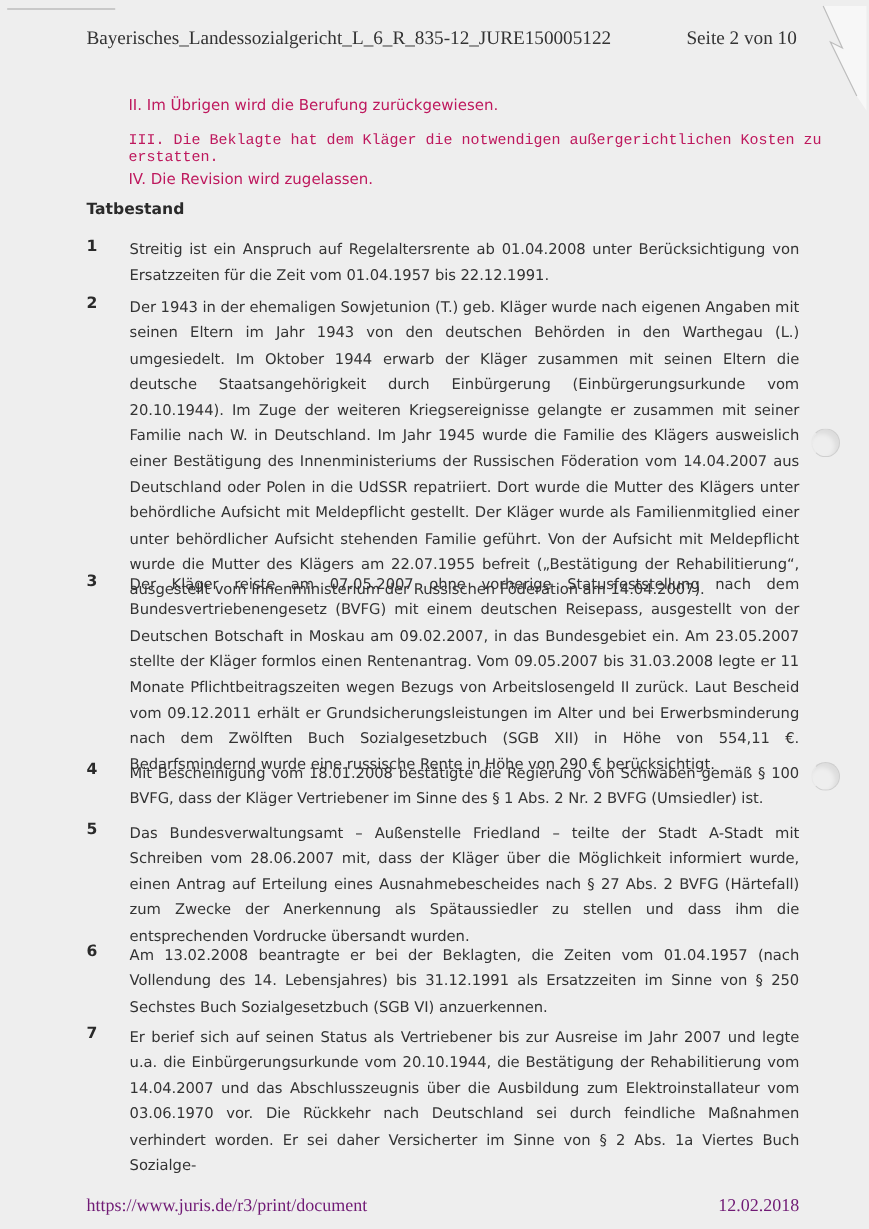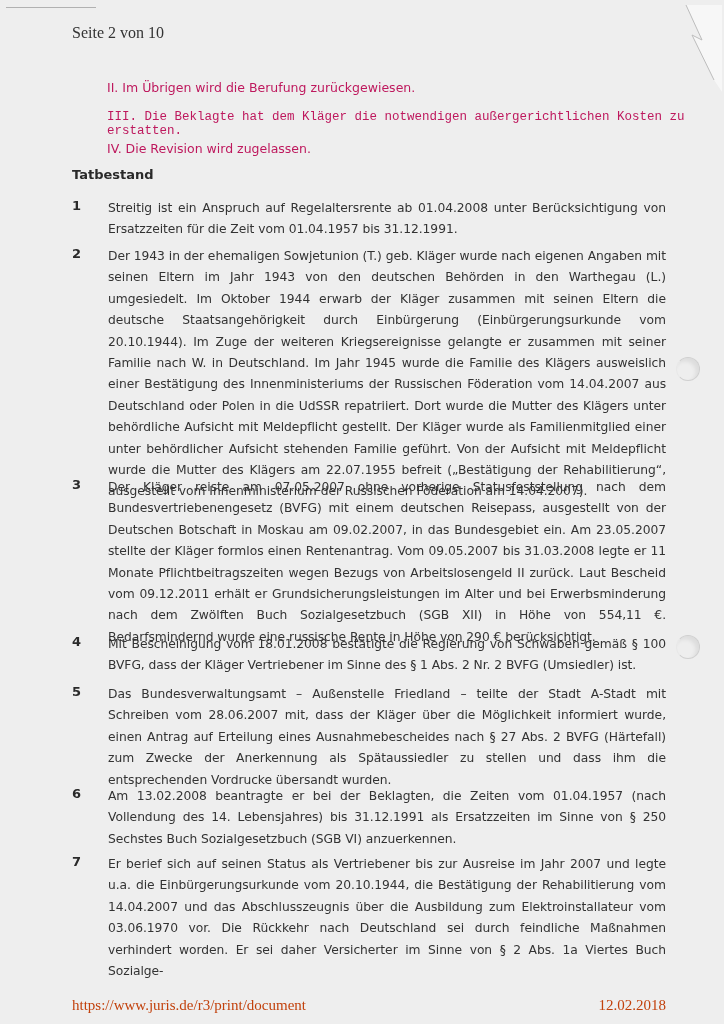--- a/index.html
+++ b/index.html
@@ -12,21 +12,21 @@
   }
   .top-line {
     position: absolute; left: 6px; top: 7px; width: 90px; height: 1px;
     background: #888; opacity: 0.6;
   }
   .header {
     position: absolute; top: 24px; left: 72px; right: 60px;
     font-family: "Liberation Serif", serif; font-size: 16px; color: #333;
     display: flex; justify-content: space-between;
   }
-  .header .page-num { margin-right: 8px; }
+  .header .page-num { margin-right: 0; }
   .corner-fold {
     position: absolute; right: 0; top: 0; width: 50px; height: 95px;
   }
   .punch {
     position: absolute; width: 22px; height: 22px; border-radius: 50%;
     border: 1px solid #cfcfcf; border-left-color: #e8e8e8;
     box-shadow: inset -3px 3px 4px rgba(0,0,0,0.08);
   }
   .verdict {
     position: absolute; left: 107px; font-size: 12.5px; color: #be185d;
@@ -39,50 +39,51 @@
   }
   .para .num {
     position: absolute; left: 0; top: 0; font-weight: bold; font-size: 13px;
   }
   .para .text {
     margin-left: 36px; font-size: 12.3px; line-height: 21.4px;
     text-align: justify; color: #333; letter-spacing: -0.05px;
   }
   .footer {
     position: absolute; top: 997px; left: 72px; right: 58px;
-    font-family: "Liberation Serif", serif; font-size: 15px; color: #c2410c;
+    font-family: "Liberation Serif", serif; font-size: 15px; color: #701a75;
     display: flex; justify-content: space-between;
   }
 </style>
 </head>
 <body>
 
 <div class="top-line"></div>
 
 <svg class="corner-fold" viewBox="0 0 50 95">
   <path d="M12 5 L28 40 L18 35 L40 80 L48 92 L48 5 Z" fill="#f7f7f7"></path>
   <path d="M12 5 L28 40 L18 35 L40 80" fill="none" stroke="#bdbdbd" stroke-width="1"></path>
 </svg>
 
 <div class="punch" style="left:676px; top:357px;"></div>
 <div class="punch" style="left:676px; top:635px;"></div>
 
 <div class="header">
+  <span>Bayerisches_Landessozialgericht_L_6_R_835-12_JURE150005122</span>
   <span class="page-num">Seite 2 von 10</span>
 </div>
 
 <div class="verdict" style="top:80px;">II. Im Übrigen wird die Berufung zurückgewiesen.</div>
 <div class="verdict" style="top:110px;font-family:Liberation Mono, monospace;">III. Die Beklagte hat dem Kläger die notwendigen außergerichtlichen Kosten zu erstatten.</div>
 <div class="verdict" style="top:141px;">IV. Die Revision wird zugelassen.</div>
 
 <div class="section-title">Tatbestand</div>
 
 <div class="para" style="top:198px;">
   <span class="num">1</span>
-  <div class="text">Streitig ist ein Anspruch auf Regelaltersrente ab 01.04.2008 unter Berücksichtigung von Ersatzzeiten für die Zeit vom 01.04.1957 bis 31.12.1991.</div>
+  <div class="text">Streitig ist ein Anspruch auf Regelaltersrente ab 01.04.2008 unter Berücksichtigung von Ersatzzeiten für die Zeit vom 01.04.1957 bis 22.12.1991.</div>
 </div>
 
 <div class="para" style="top:246px;">
   <span class="num">2</span>
   <div class="text">Der 1943 in der ehemaligen Sowjetunion (T.) geb. Kläger wurde nach eigenen Angaben mit seinen Eltern im Jahr 1943 von den deutschen Behörden in den Warthegau (L.) umgesiedelt. Im Oktober 1944 erwarb der Kläger zusammen mit seinen Eltern die deutsche Staatsangehörigkeit durch Einbürgerung (Einbürgerungsurkunde vom 20.10.1944). Im Zuge der weiteren Kriegsereignisse gelangte er zusammen mit seiner Familie nach W. in Deutschland. Im Jahr 1945 wurde die Familie des Klägers ausweislich einer Bestätigung des Innenministeriums der Russischen Föderation vom 14.04.2007 aus Deutschland oder Polen in die UdSSR repatriiert. Dort wurde die Mutter des Klägers unter behördliche Aufsicht mit Meldepflicht gestellt. Der Kläger wurde als Familienmitglied einer unter behördlicher Aufsicht stehenden Familie geführt. Von der Aufsicht mit Meldepflicht wurde die Mutter des Klägers am 22.07.1955 befreit („Bestätigung der Rehabilitierung“, ausgestellt vom Innenministerium der Russischen Föderation am 14.04.2007).</div>
 </div>
 
 <div class="para" style="top:477px;">
   <span class="num">3</span>
   <div class="text">Der Kläger reiste am 07.05.2007 ohne vorherige Statusfeststellung nach dem Bundesvertriebenengesetz (BVFG) mit einem deutschen Reisepass, ausgestellt von der Deutschen Botschaft in Moskau am 09.02.2007, in das Bundesgebiet ein. Am 23.05.2007 stellte der Kläger formlos einen Rentenantrag. Vom 09.05.2007 bis 31.03.2008 legte er 11 Monate Pflichtbeitragszeiten wegen Bezugs von Arbeitslosengeld II zurück. Laut Bescheid vom 09.12.2011 erhält er Grundsicherungsleistungen im Alter und bei Erwerbsminderung nach dem Zwölften Buch Sozialgesetzbuch (SGB XII) in Höhe von 554,11 €. Bedarfsmindernd wurde eine russische Rente in Höhe von 290 € berücksichtigt.</div>

